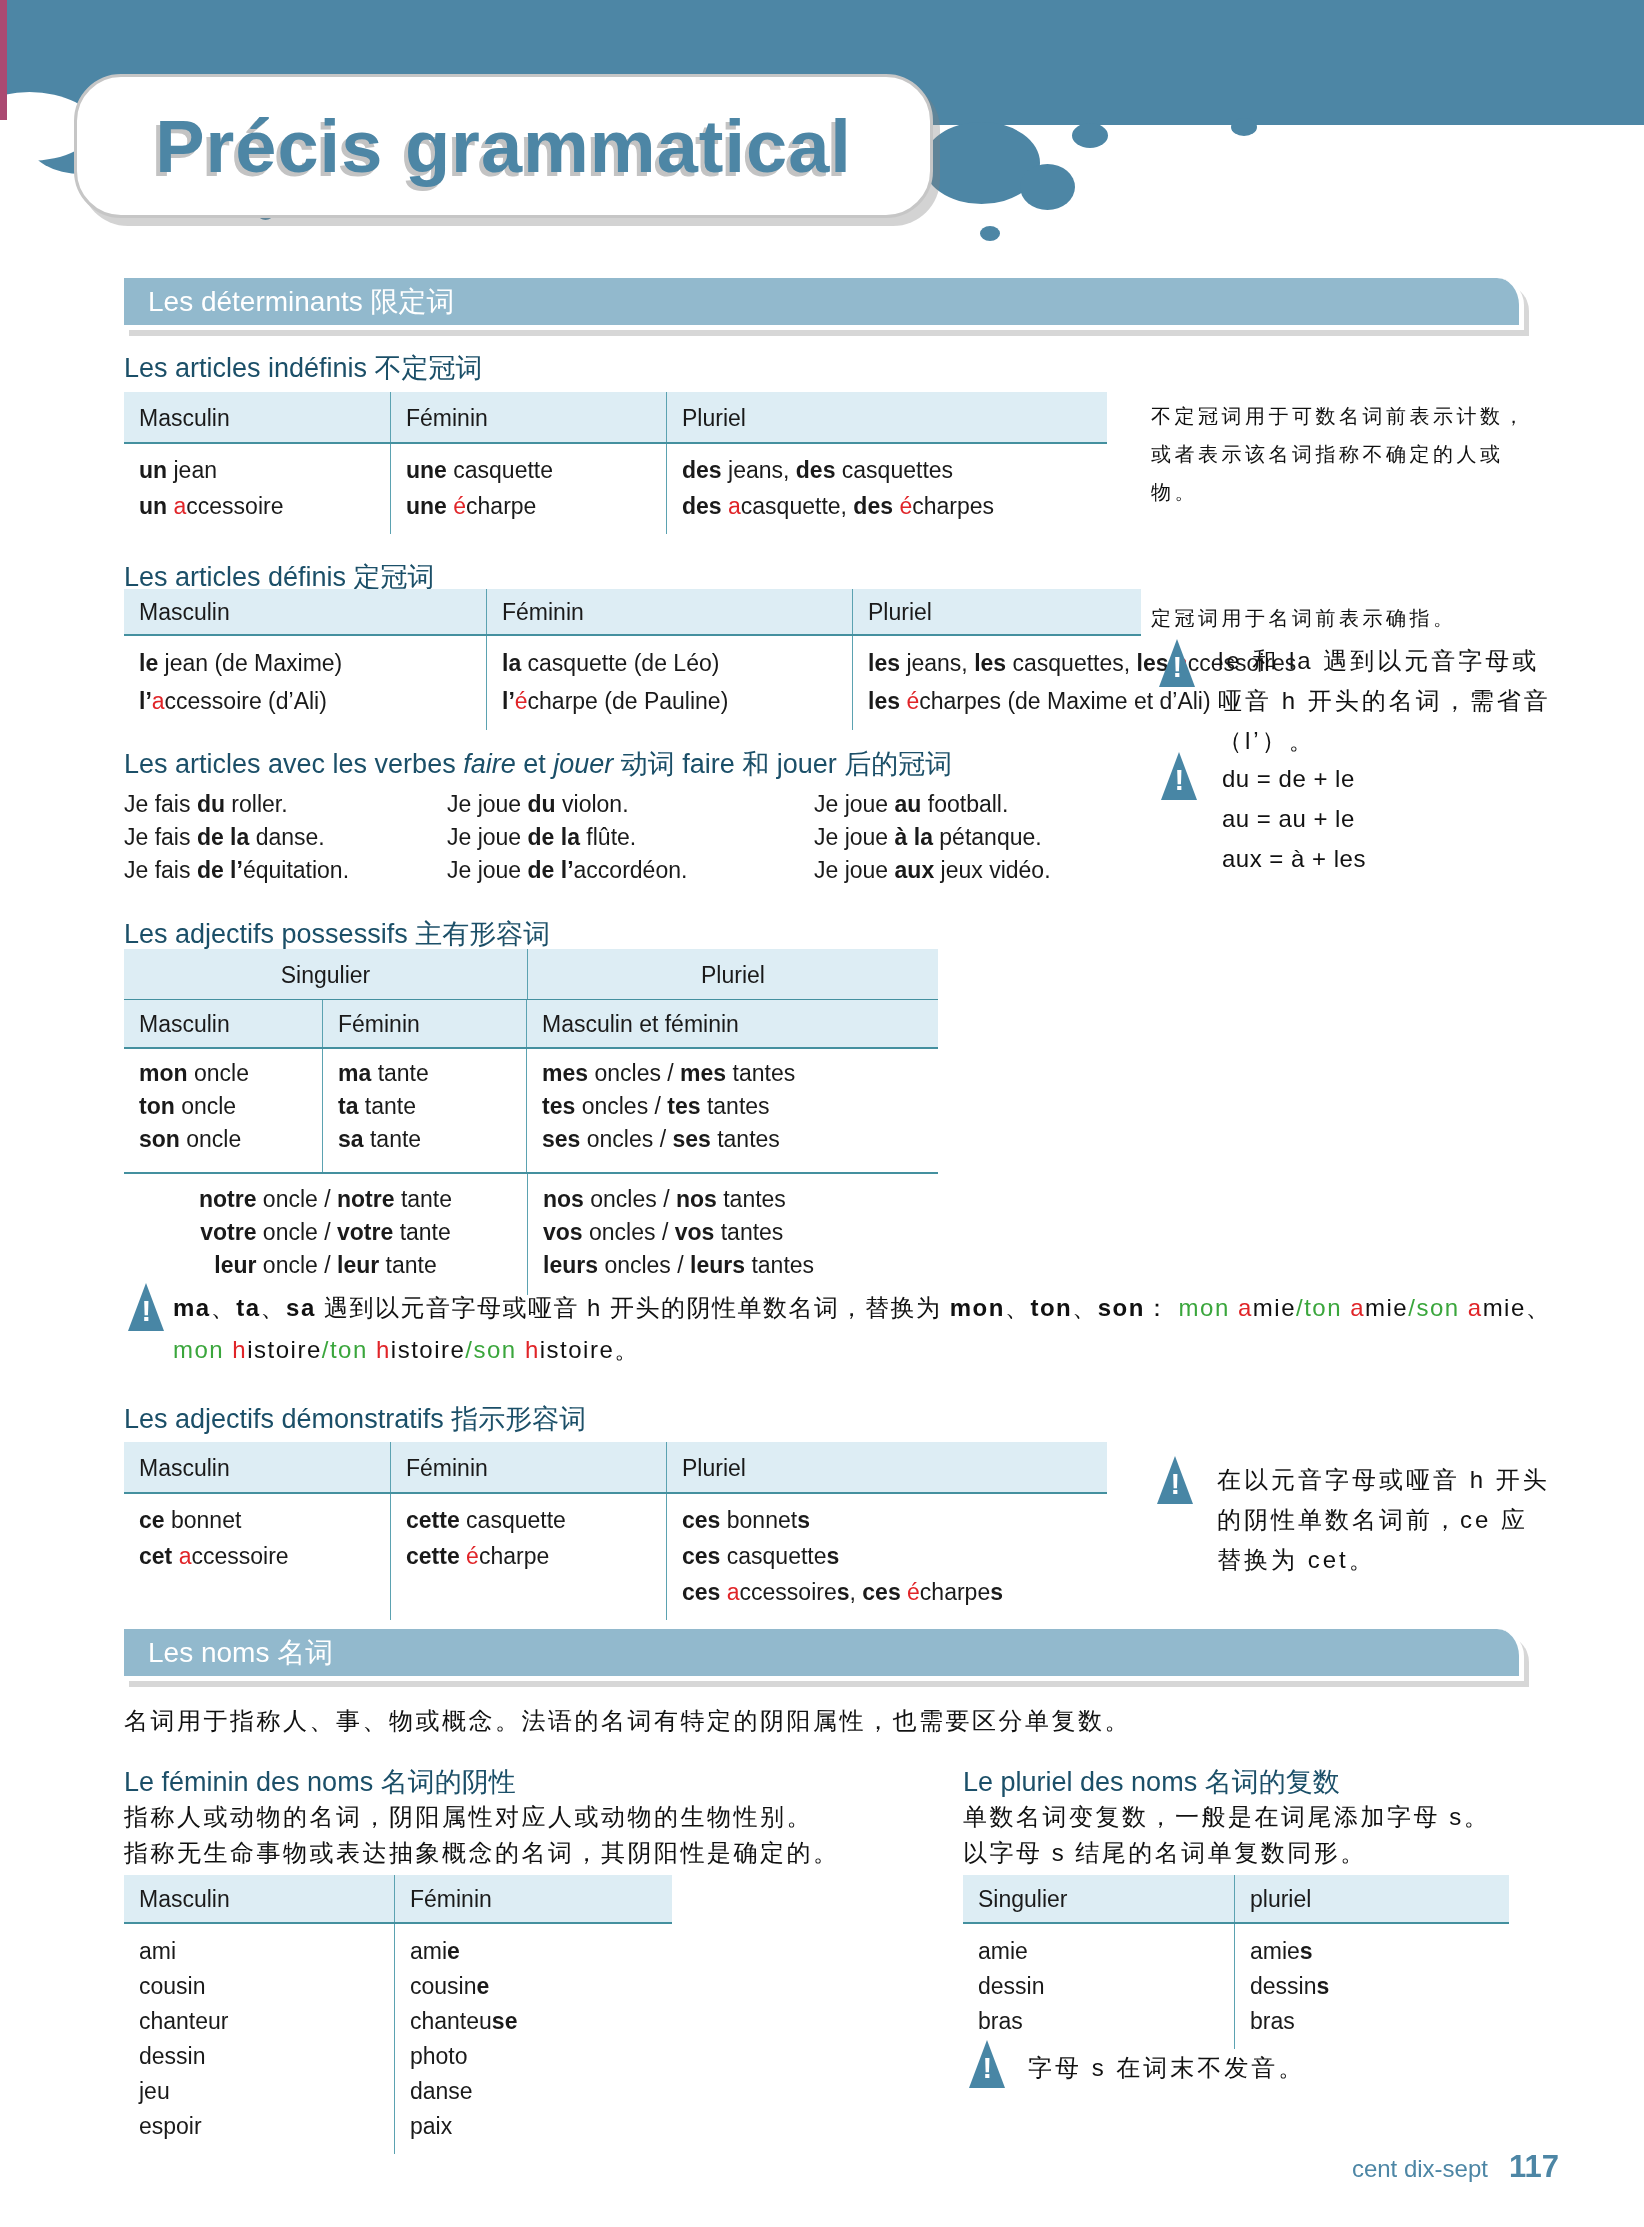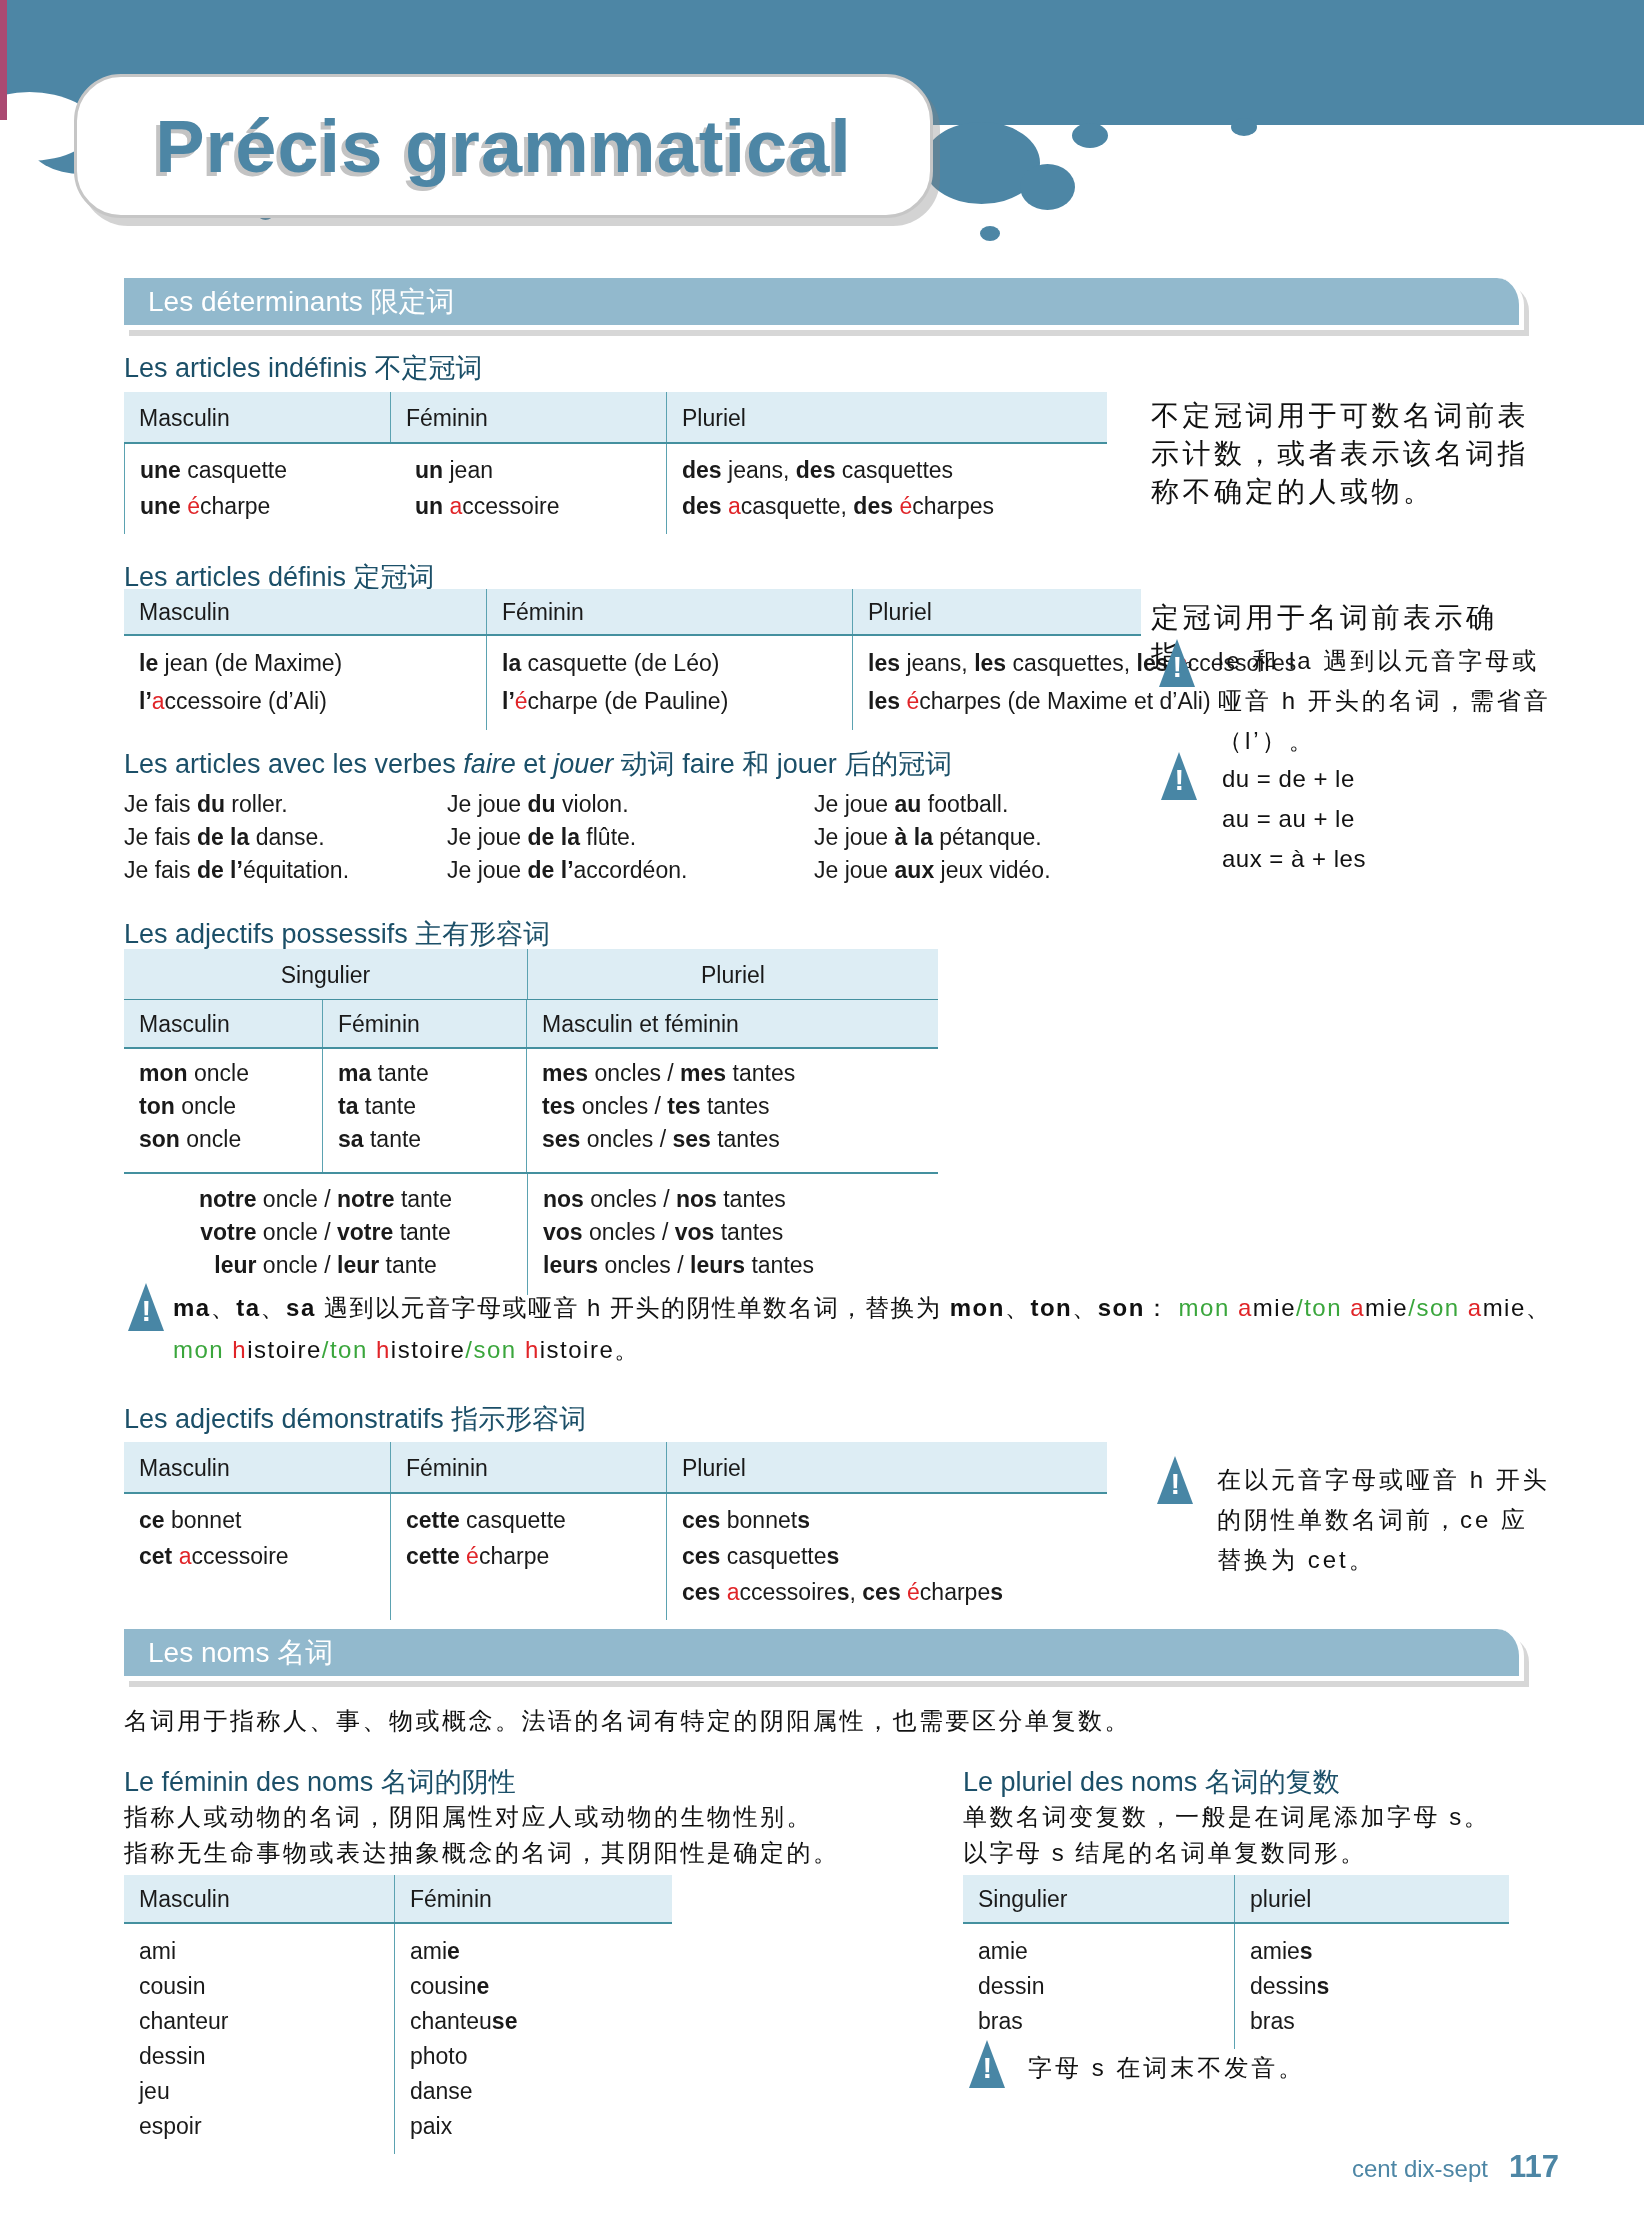--- a/index.html
+++ b/index.html
@@ -20,21 +20,21 @@
   
   .bar{position:absolute;left:124px;width:1400px;height:52px;background:#92b9cd;
        border-radius:0 27px 0 0;color:#ffffff;font-size:28px;display:flex;align-items:center;
        padding-left:24px;border-right:5px solid #fff;border-bottom:5px solid #fff;
        box-shadow:5px 6px 0 #d7d7d7;}
 
   
   .h2{position:absolute;font-size:27px;font-weight:normal;color:#1b4f68;white-space:nowrap;}
 
   
-  .note{position:absolute;font-size:28px;line-height:38px;color:#111;letter-spacing:3.5px;}
+  .note{position:absolute;font-size:20px;line-height:38px;color:#111;letter-spacing:3.5px;}
   .warn-text{position:absolute;font-size:24px;line-height:40px;color:#111;letter-spacing:3px;}
   .warn-mixed{position:absolute;font-size:24px;line-height:42px;color:#111;letter-spacing:1.5px;}
   .eqline{white-space:nowrap;letter-spacing:0.5px;}
   .tri{position:absolute;width:0;height:0;border-left:18.4px solid transparent;border-right:18.4px solid transparent;
        border-bottom:48px solid #4886a5;}
   .tri span{position:absolute;left:-4.5px;top:12px;font-size:29px;font-weight:bold;color:#fff;}
 
   
   .tbl{position:absolute;font-size:23px;}
   .thead{display:flex;background:#ddedf4;border-bottom:2.5px solid #44909f;}
@@ -92,27 +92,27 @@
 
   <div class="h2" style="left:124px;top:350px;">Les articles indéfinis 不定冠词</div>
 
   <div class="tbl" style="left:124px;top:392px;width:983px;">
     <div class="thead">
       <div class="th" style="width:266px;">Masculin</div>
       <div class="th div-l" style="width:276px;">Féminin</div>
       <div class="th div-l" style="width:441px;">Pluriel</div>
     </div>
     <div class="tbody">
+      <div class="td" style="width:266px;">
+        <div class="line"><span class="f-b">un </span><span>jean</span></div>
+        <div class="line"><span class="f-b">un </span><span class="f-r">a</span><span>ccessoire</span></div>
+      </div>
       <div class="td div-l" style="width:276px;">
         <div class="line"><span class="f-b">une </span><span>casquette</span></div>
         <div class="line"><span class="f-b">une </span><span class="f-r">é</span><span>charpe</span></div>
-      </div>
-      <div class="td" style="width:266px;">
-        <div class="line"><span class="f-b">un </span><span>jean</span></div>
-        <div class="line"><span class="f-b">un </span><span class="f-r">a</span><span>ccessoire</span></div>
       </div>
       <div class="td div-l" style="width:441px;">
         <div class="line"><span class="f-b">des </span><span>jeans, </span><span class="f-b">des </span><span>casquettes</span></div>
         <div class="line"><span class="f-b">des </span><span class="f-r">a</span><span>casquette, </span><span class="f-b">des </span><span class="f-r">é</span><span>charpes</span></div>
       </div>
     </div>
   </div>
 
   <div class="note" style="left:1151px;top:397px;width:392px;">不定冠词用于可数名词前表示计数，或者表示该名词指称不确定的人或物。</div>
 

